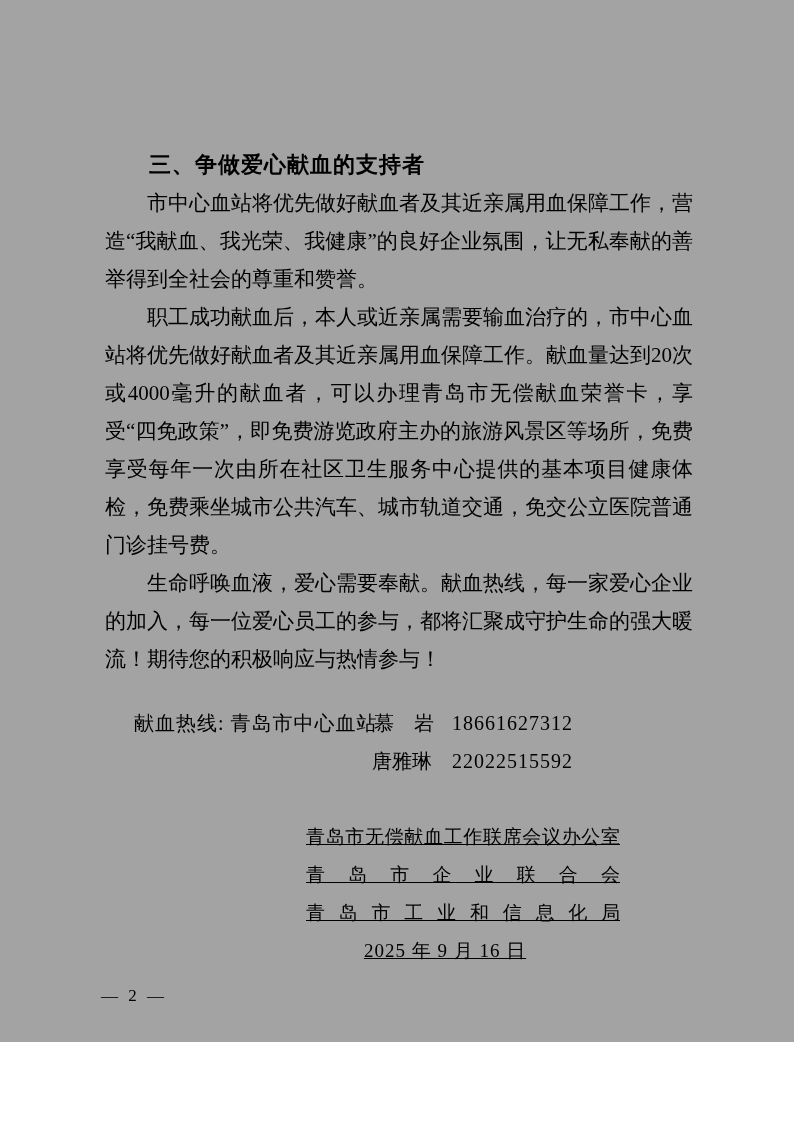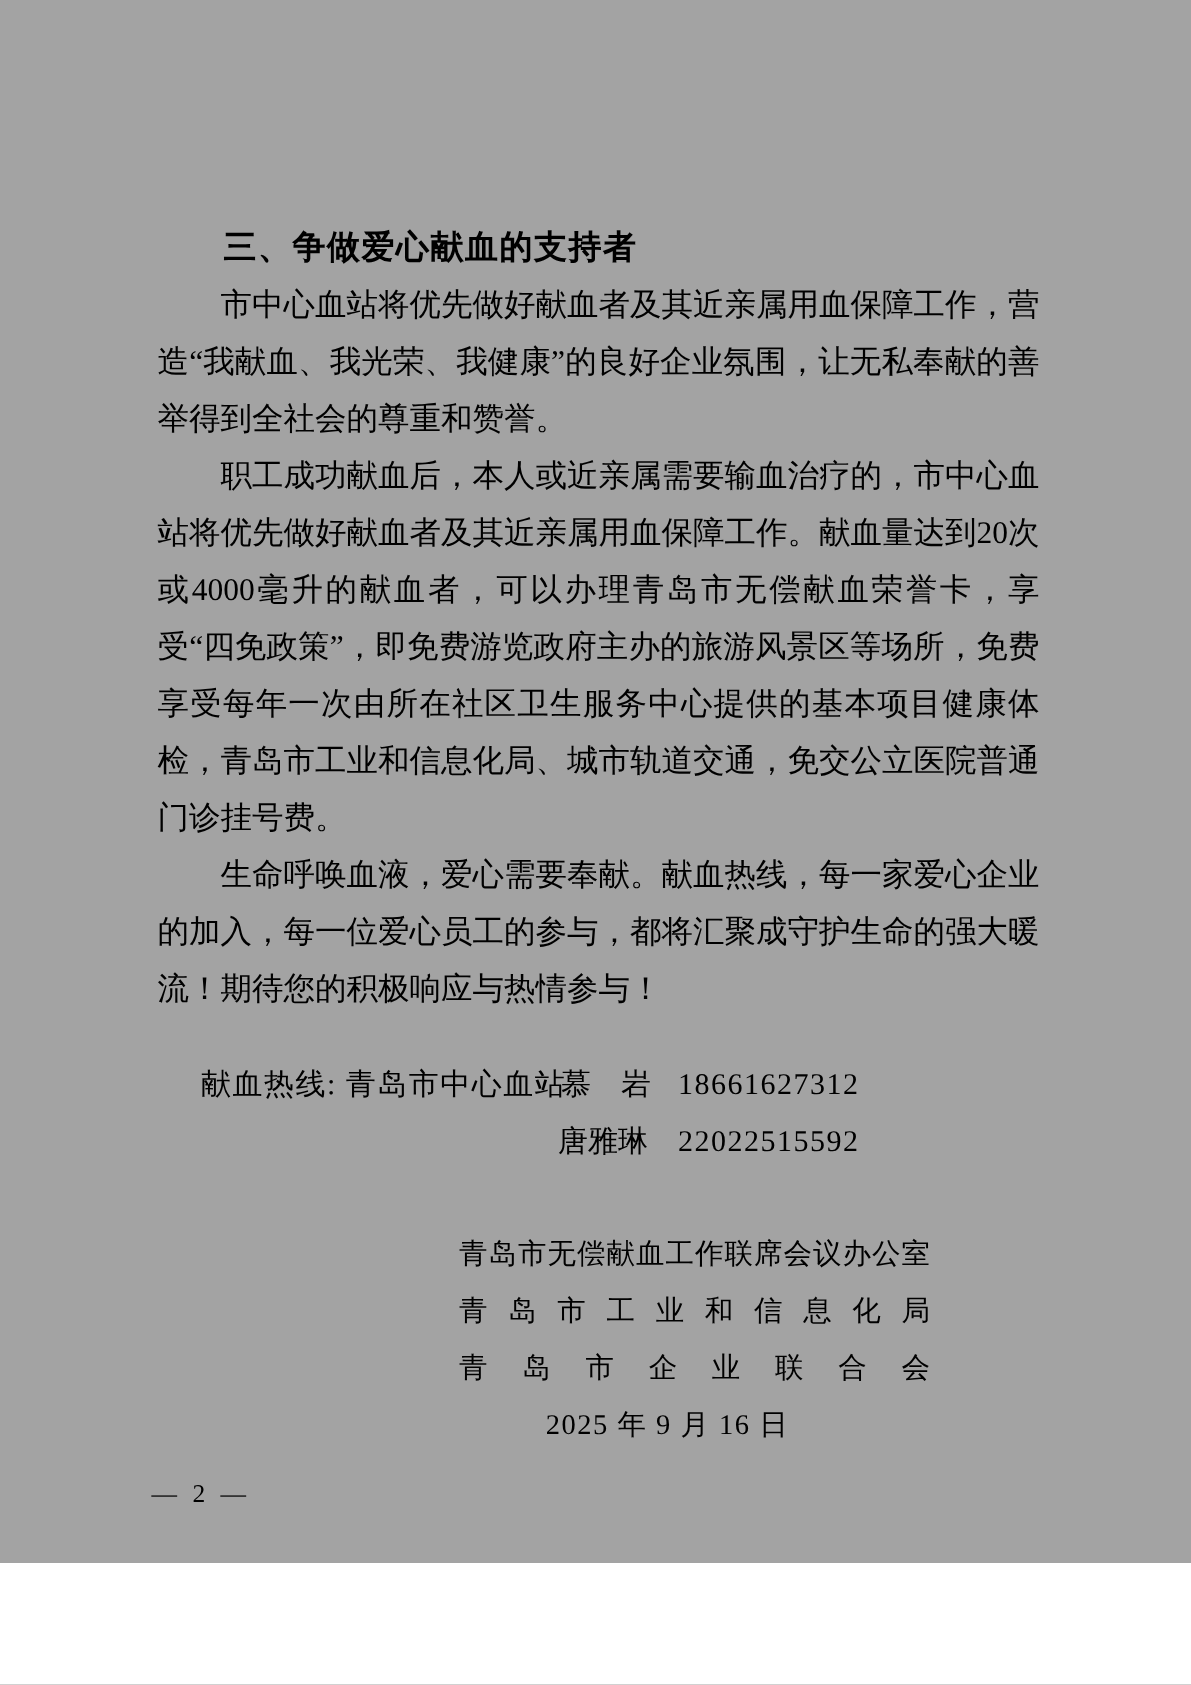--- a/index.html
+++ b/index.html
@@ -66,20 +66,21 @@
     left: 347px;
     top: 0;
     letter-spacing: 1px;
   }
   .signature {
     margin-top: 38px;
     margin-left: 201px;
     width: 314px;
     font-size: 19px;
     line-height: 38px;
+    text-decoration: underline;
   }
   .sig-line {
     text-align: justify;
     text-align-last: justify;
   }
   .sig-date {
     text-align: center;
     padding-right: 36px;
     letter-spacing: 1px;
   }
@@ -95,39 +96,39 @@
 </head>
 <body>
 
 <div class="page">
   <div class="content">
 
     <h3 class="heading">三、争做爱心献血的支持者</h3>
 
     <p class="para">市中心血站将优先做好献血者及其近亲属用血保障工作，营造“我献血、我光荣、我健康”的良好企业氛围，让无私奉献的善举得到全社会的尊重和赞誉。</p>
 
-    <p class="para">职工成功献血后，本人或近亲属需要输血治疗的，市中心血站将优先做好献血者及其近亲属用血保障工作。献血量达到20次或4000毫升的献血者，可以办理青岛市无偿献血荣誉卡，享受“四免政策”，即免费游览政府主办的旅游风景区等场所，免费享受每年一次由所在社区卫生服务中心提供的基本项目健康体检，青岛市工业和信息化局、城市轨道交通，免交公立医院普通门诊挂号费。</p>
+    <p class="para">职工成功献血后，本人或近亲属需要输血治疗的，市中心血站将优先做好献血者及其近亲属用血保障工作。献血量达到20次或4000毫升的献血者，可以办理青岛市无偿献血荣誉卡，享受“四免政策”，即免费游览政府主办的旅游风景区等场所，免费享受每年一次由所在社区卫生服务中心提供的基本项目健康体检，免费乘坐城市公共汽车、城市轨道交通，免交公立医院普通门诊挂号费。</p>
 
     <p class="para">生命呼唤血液，爱心需要奉献。献血热线，每一家爱心企业的加入，每一位爱心员工的参与，都将汇聚成守护生命的强大暖流！期待您的积极响应与热情参与！</p>
 
     <div class="contact">
       <div class="contact-row">
         <span class="hotline-label">献血热线: 青岛市中心血站</span>
         <span class="contact-name">慕　岩</span>
         <span class="contact-phone">18661627312</span>
       </div>
       <div class="contact-row">
         <span class="contact-name second">唐雅琳</span>
         <span class="contact-phone">22022515592</span>
       </div>
     </div>
 
     <div class="signature">
       <div class="sig-line">青岛市无偿献血工作联席会议办公室</div>
+      <div class="sig-line">青岛市企业联合会</div>
       <div class="sig-line">青岛市工业和信息化局</div>
-      <div class="sig-line">青岛市企业联合会</div>
       <div class="sig-date">2025 年 9 月 16 日</div>
     </div>
 
   </div>
 
   <div class="page-number">— 2 —</div>
 </div>
 
 </body></html>

